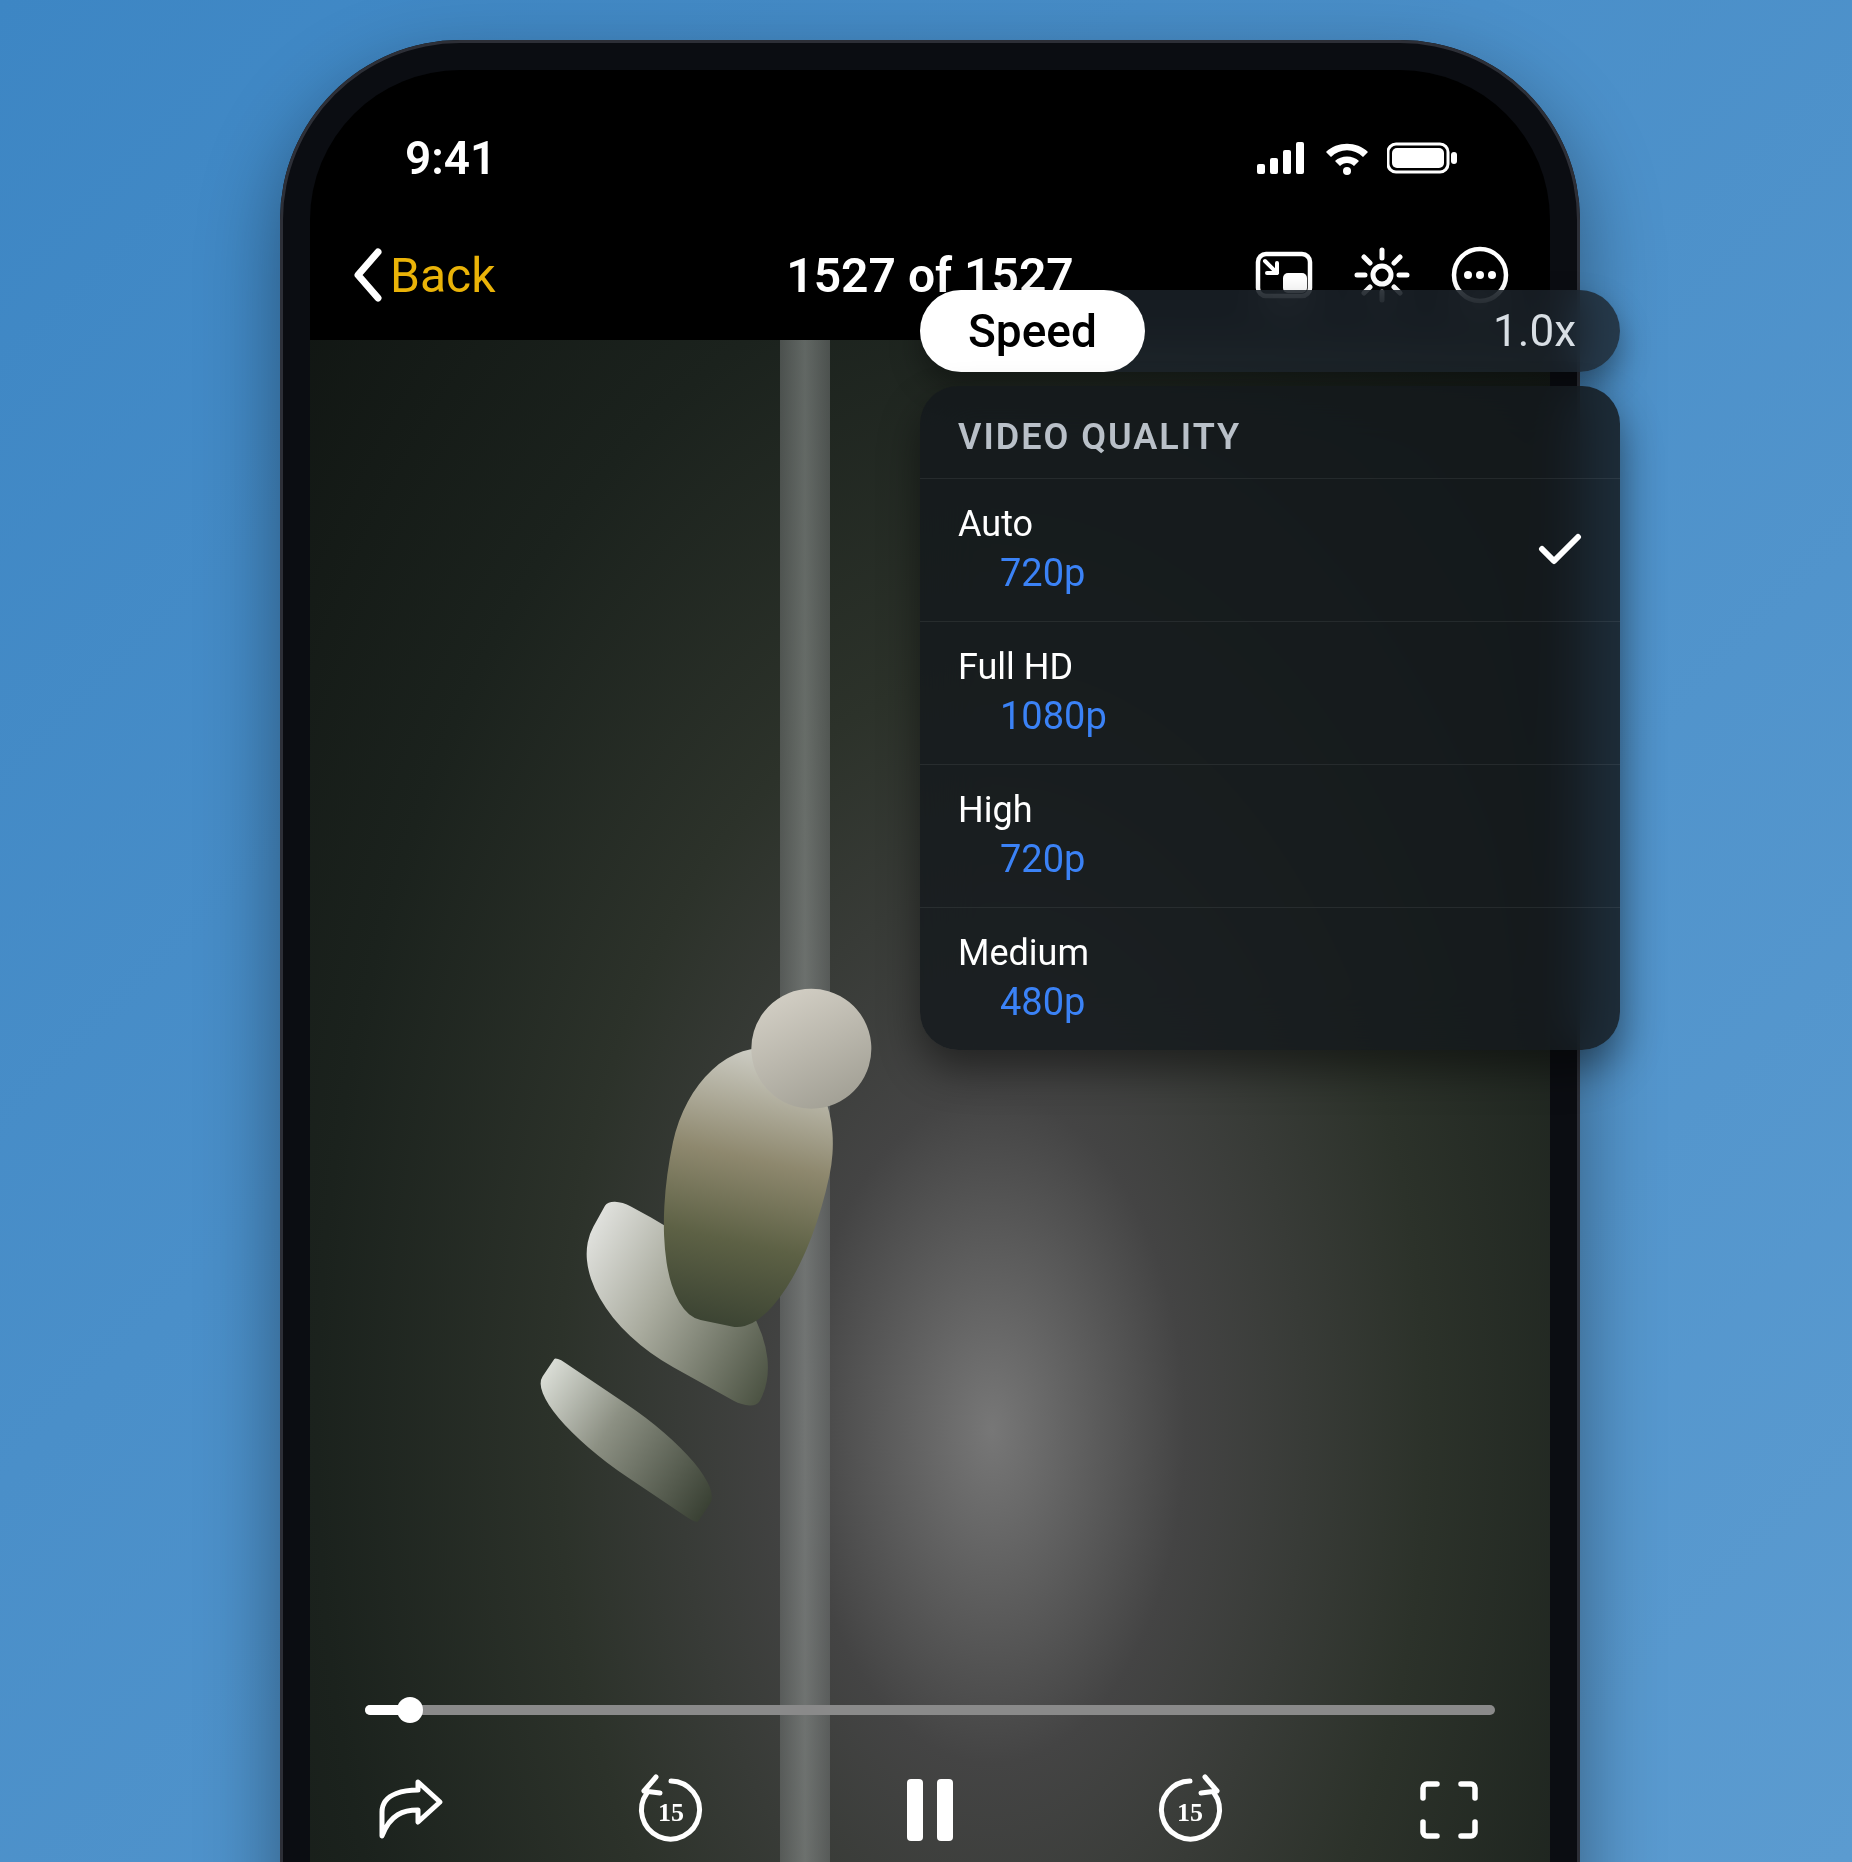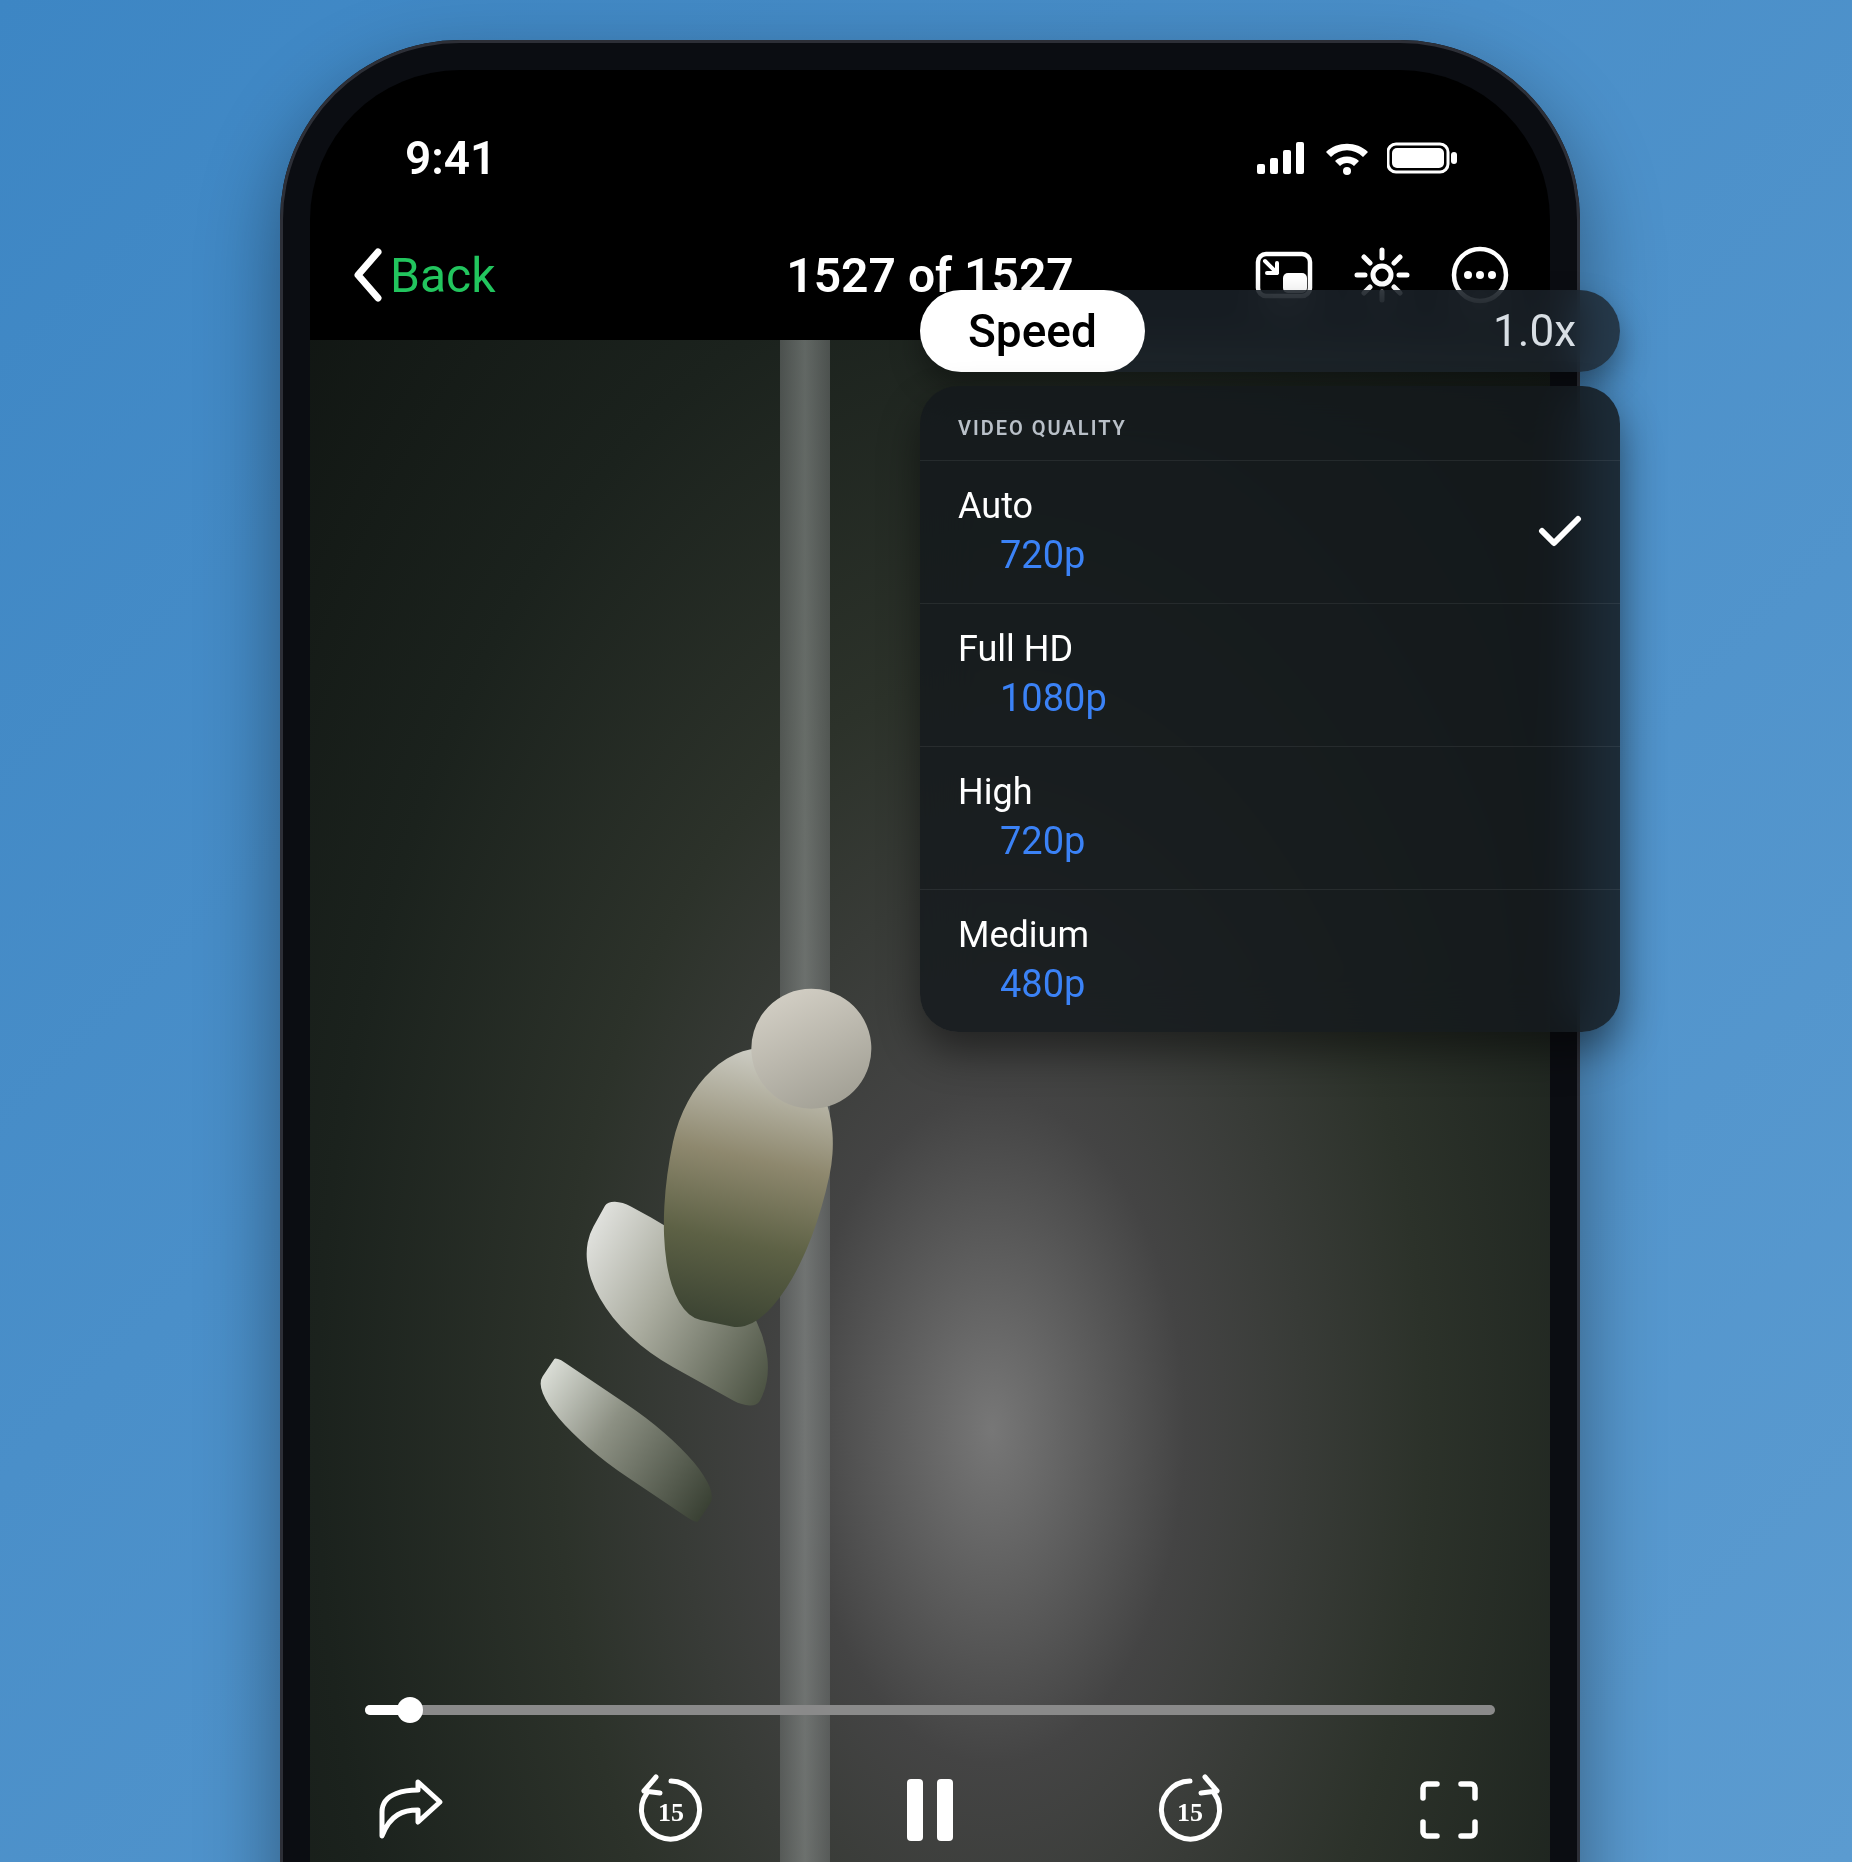--- a/index.html
+++ b/index.html
@@ -67,21 +67,21 @@
     height: 110px;
     display: flex;
     align-items: center;
     padding: 0 40px;
     color: #fff;
     z-index: 30;
   }
   .back-btn {
     display: flex; align-items: center; gap: 6px;
     font-size: 48px; font-weight: 400;
-    color: #22c55e;
+    color: #eab308;
   }
   .nav-title {
     position: absolute; left: 50%; transform: translateX(-50%);
     font-size: 48px; font-weight: 600;
   }
   .nav-icons {
     position: absolute; right: 40px;
     display: flex; align-items: center; gap: 38px;
   }
   .nav-icons .ic { width: 60px; height: 60px; display:flex; align-items:center; justify-content:center; }
@@ -189,21 +189,21 @@
   .speed-val { margin-left:auto; font-size:44px; color:#d8dee4; }
   .quality-panel {
     margin-top: 14px;
     background: rgba(20,24,28,0.82);
     backdrop-filter: blur(26px);
     border-radius: 38px;
     overflow:hidden;
     box-shadow: 0 20px 40px rgba(0,0,0,0.45);
   }
   .quality-header {
-    font-size:20px; letter-spacing:2px;
+    font-size:36px; letter-spacing:2px;
     color:#b9c0c8; font-weight:600;
     padding:30px 38px 20px;
   }
   .quality-item {
     display:flex; align-items:center;
     padding:24px 38px 26px;
     border-top:1px solid rgba(255,255,255,0.07);
   }
   .quality-item:first-of-type { border-top:none; }
   .quality-item .labels { display:flex; flex-direction:column; gap:6px; }

